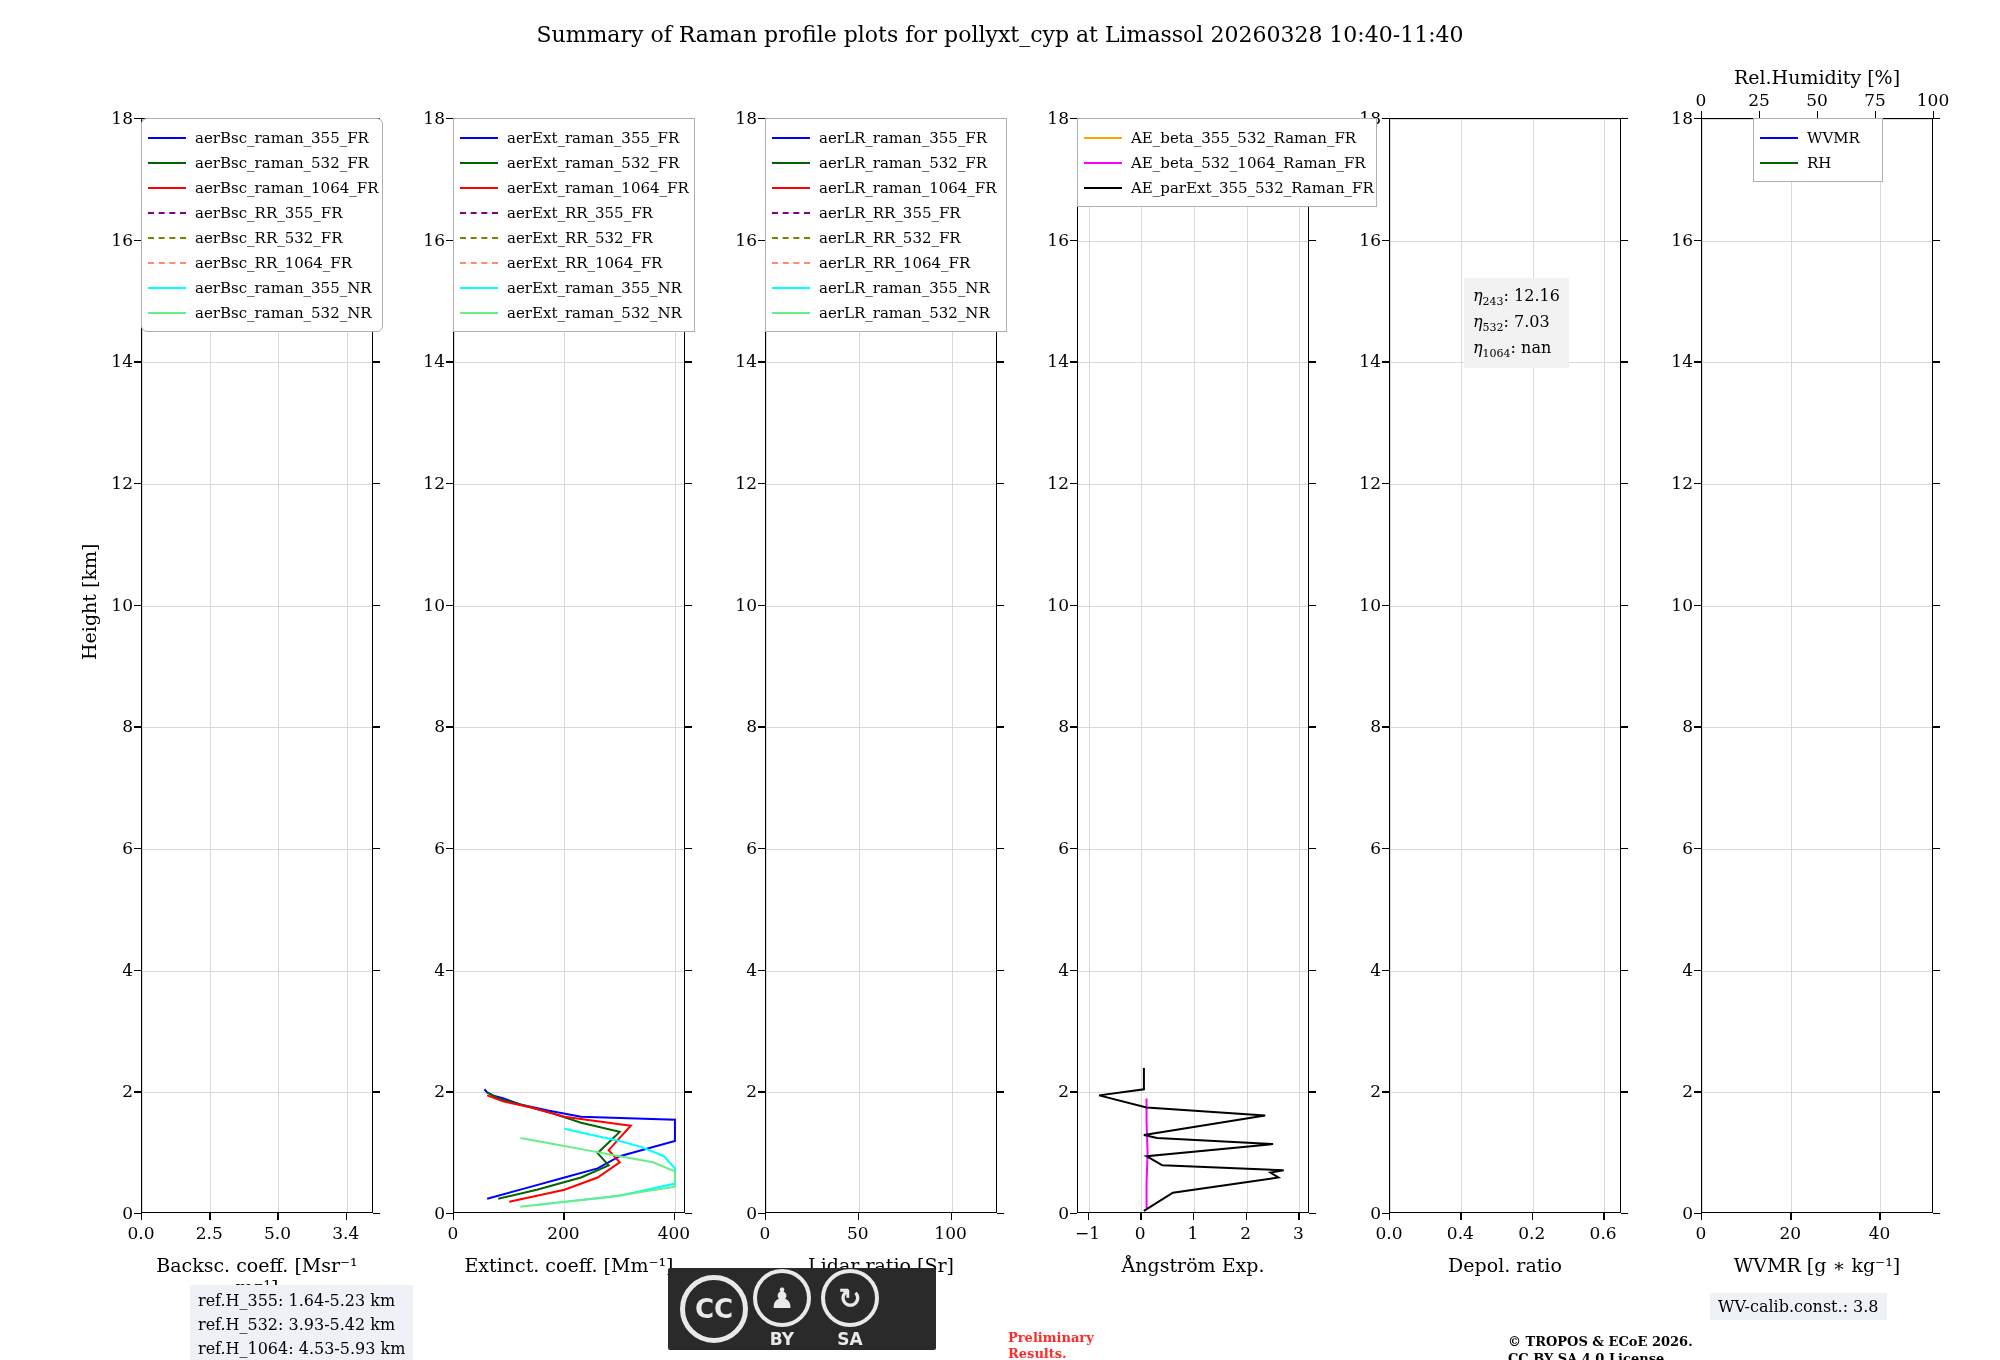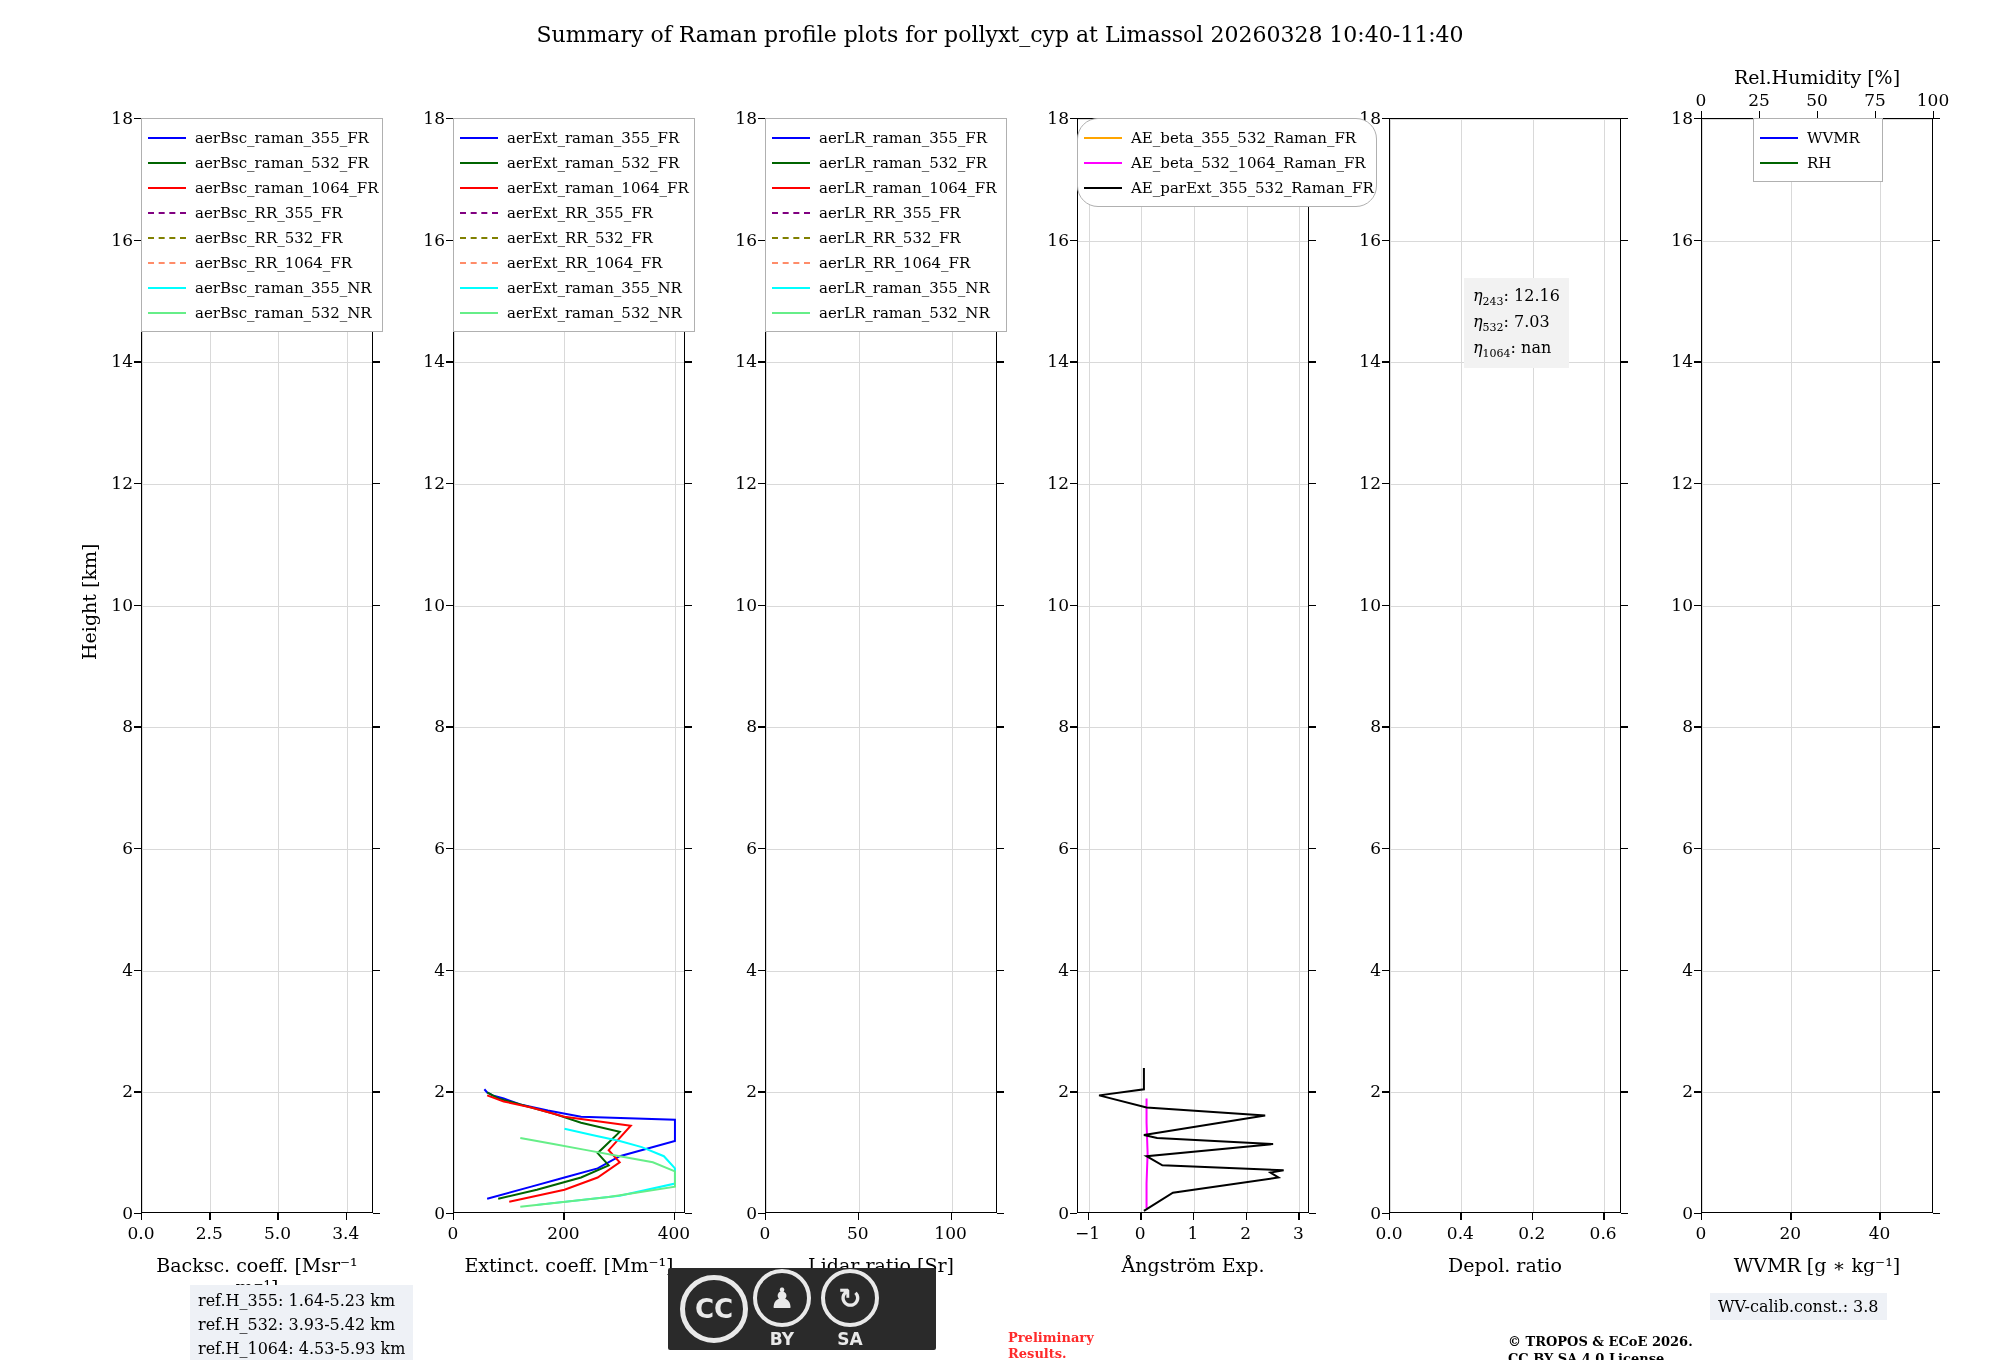--- a/index.html
+++ b/index.html
@@ -313,21 +313,21 @@
         <div class="gridline-h" style="top: 365px;"></div>
         <div class="gridline-h" style="top: 243.333px;"></div>
         <div class="gridline-h" style="top: 121.667px;"></div>
         <div class="gridline-h" style="top: 0px;"></div>
         <div class="gridline-v" style="left: 0px;"></div>
         <div class="gridline-v" style="left: 68.2353px;"></div>
         <div class="gridline-v" style="left: 136.471px;"></div>
         <div class="gridline-v" style="left: 204.706px;"></div>
         <svg class="data-layer" width="232" height="1095"></svg>
       </div>
-      <div class="legend" style="width: 242px; left: 0px;">
+      <div class="legend" style="width: 242px; left: 0px; border-radius: 6px;">
         <div class="legend-row">
           <span class="legend-swatch" style="border-top-color: rgb(0, 0, 255); border-top-style: solid;"></span>
           <span class="legend-label">aerBsc_raman_355_FR</span>
         </div>
         <div class="legend-row">
           <span class="legend-swatch" style="border-top-color: rgb(0, 100, 0); border-top-style: solid;"></span>
           <span class="legend-label">aerBsc_raman_532_FR</span>
         </div>
         <div class="legend-row">
           <span class="legend-swatch" style="border-top-color: rgb(255, 0, 0); border-top-style: solid;"></span>
@@ -591,21 +591,21 @@
         <div class="gridline-v" style="left: 10.5455px;"></div>
         <div class="gridline-v" style="left: 63.2727px;"></div>
         <div class="gridline-v" style="left: 116px;"></div>
         <div class="gridline-v" style="left: 168.727px;"></div>
         <div class="gridline-v" style="left: 221.455px;"></div>
         <svg class="data-layer" width="232" height="1095">
           <path d="M68.55 1088.92 L68.55 1064.58 L69.60 1034.17 L68.55 1003.75 L68.55 979.42" fill="none" stroke="#ff00ff" stroke-width="2"></path>
           <path d="M65.91 1091.96 L94.91 1073.71 L200.36 1058.50 L192.45 1053.63 L205.64 1051.20 L84.36 1046.33 L68.55 1037.21 L195.09 1025.04 L79.09 1018.96 L65.91 1015.92 L187.18 996.45 L68.55 988.54 L21.09 976.38 L65.91 970.29 L65.91 949.00" fill="none" stroke="#000000" stroke-width="2"></path>
         </svg>
       </div>
-      <div class="legend" style="width: 300px; left: 0px; border-radius: 21px;">
+      <div class="legend" style="width: 300px; left: 0px;">
         <div class="legend-row">
           <span class="legend-swatch" style="border-top-color: rgb(255, 165, 0); border-top-style: solid;"></span>
           <span class="legend-label">AE_beta_355_532_Raman_FR</span>
         </div>
         <div class="legend-row">
           <span class="legend-swatch" style="border-top-color: rgb(255, 0, 255); border-top-style: solid;"></span>
           <span class="legend-label">AE_beta_532_1064_Raman_FR</span>
         </div>
         <div class="legend-row">
           <span class="legend-swatch" style="border-top-color: rgb(0, 0, 0); border-top-style: solid;"></span>

